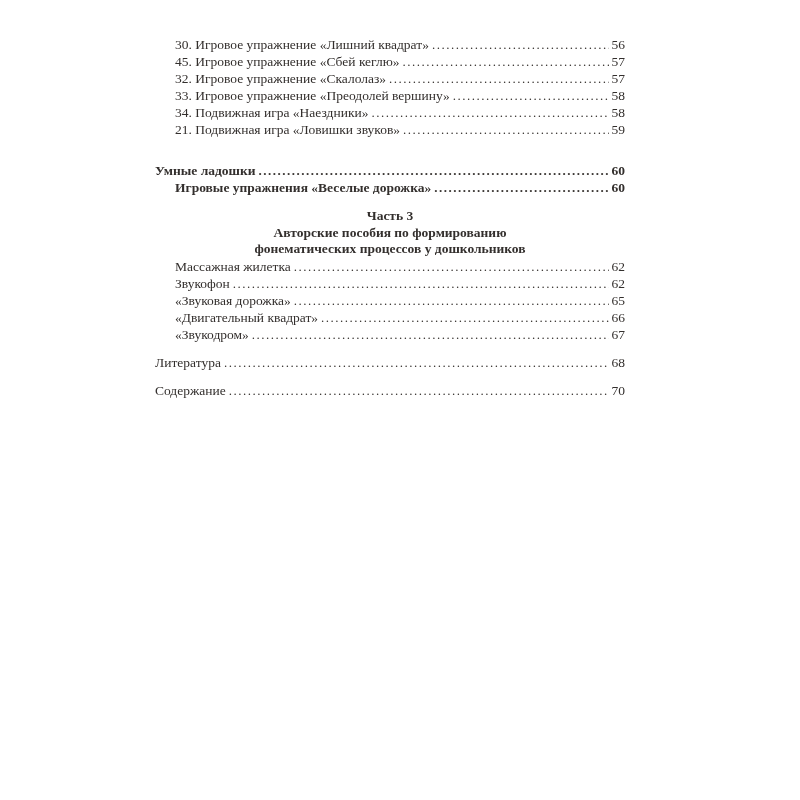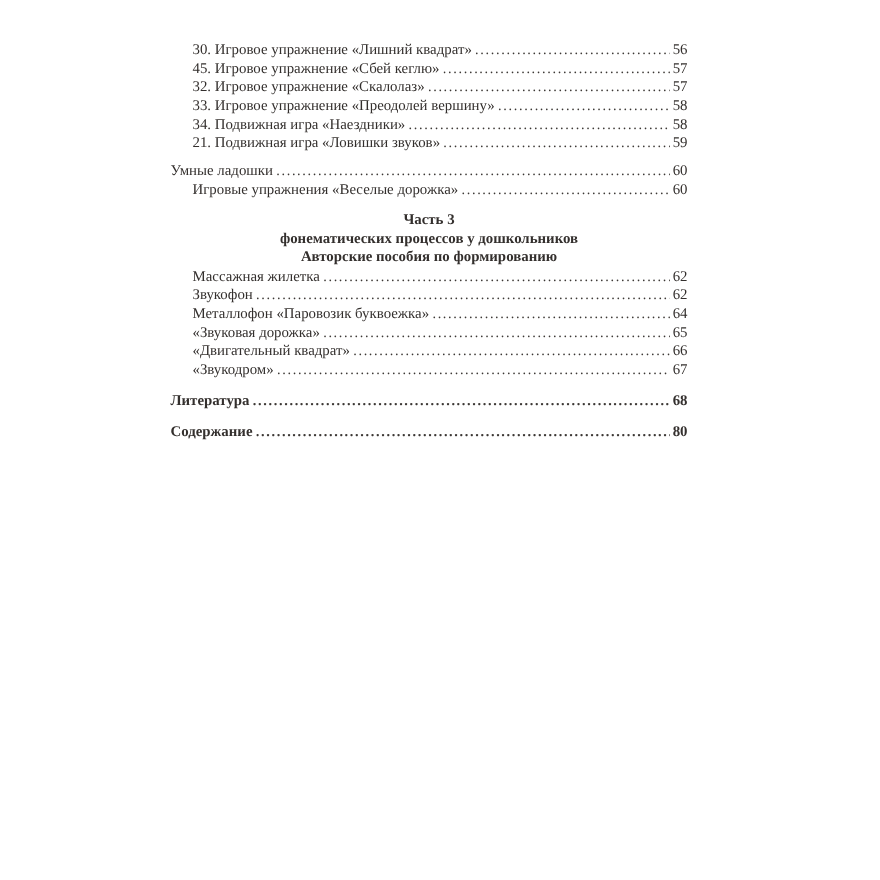--- a/index.html
+++ b/index.html
@@ -27,40 +27,40 @@
     width: 470px;
     font-size: 13.5px;
     line-height: 17px;
   }
   .group { display: block; }
   .row {
     display: flex;
     align-items: baseline;
   }
   .row.indent { padding-left: 20px; }
-  .row.bold { font-weight: bold; }
+  .row.bold { font-weight: normal; }
   .label { white-space: nowrap; flex: 0 0 auto; }
   .leader {
     flex: 1 1 auto;
     overflow: hidden;
     margin: 0 3px 0 3px;
     white-space: nowrap;
   }
   .leader::after {
     content: "......................................................................................................................................................";
     letter-spacing: 1.5px;
     color: #3b3734;
     font-size: 13px;
   }
   .pagenum {
     flex: 0 0 auto;
     white-space: nowrap;
     text-align: center;
   }
-  .group-summary { margin-top: 8px; }
+  .group-summary { margin-top: 24px; font-weight: bold; }
   .heading {
     text-align: center;
     font-weight: bold;
     margin: 12px 0 0 0;
   }
   .heading .heading-line { line-height: 16.5px; }
   .group-backmatter .row { margin-top: 11px; }
 </style>
 </head>
 <body>
@@ -117,44 +117,39 @@
 
         <div class="row indent">
           <span class="label">Игровые упражнения «Веселые дорожка»</span>
           <span class="leader"></span>
           <span class="pagenum">60</span>
         </div>
       </div>
 
     <div class="heading">
       <div class="heading-line">Часть 3</div>
+      <div class="heading-line">Авторские пособия по формированию</div>
       <div class="heading-line">фонематических процессов у дошкольников</div>
-      <div class="heading-line">Авторские пособия по формированию</div>
     </div>
 
     <div class="group group-part3">
 
         <div class="row indent">
           <span class="label">Массажная жилетка</span>
           <span class="leader"></span>
           <span class="pagenum">62</span>
         </div>
 
         <div class="row indent">
           <span class="label">Звукофон</span>
           <span class="leader"></span>
           <span class="pagenum">62</span>
         </div>
 
 
-        <div class="row indent">
-          <span class="label">Металлофон «Паровозик буквоежка»</span>
-          <span class="leader"></span>
-          <span class="pagenum">64</span>
-        </div>
 
         <div class="row indent">
           <span class="label">«Звуковая дорожка»</span>
           <span class="leader"></span>
           <span class="pagenum">65</span>
         </div>
 
         <div class="row indent">
           <span class="label">«Двигательный квадрат»</span>
           <span class="leader"></span>
@@ -172,18 +167,18 @@
 
         <div class="row bold">
           <span class="label">Литература</span>
           <span class="leader"></span>
           <span class="pagenum">68</span>
         </div>
 
         <div class="row bold">
           <span class="label">Содержание</span>
           <span class="leader"></span>
-          <span class="pagenum">80</span>
+          <span class="pagenum">70</span>
         </div>
       </div>
 
   </div>
 </div>
 
 </body></html>

